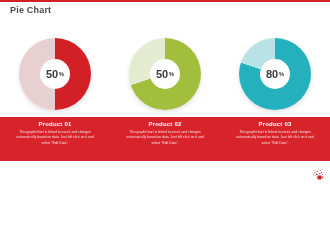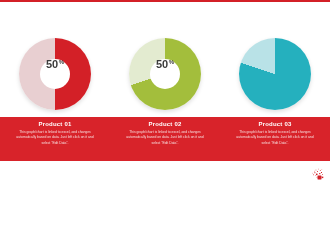--- a/index.html
+++ b/index.html
@@ -29,21 +29,21 @@
     display:flex;justify-content:space-around;align-items:flex-start;
   }
   .donut-wrap{position:relative;width:72px;height:72px;}
   .donut{
     position:absolute;left:0;top:0;width:72px;height:72px;border-radius:50%;
     box-shadow:0 2px 4px rgba(0,0,0,0.13);
   }
   .donut-hole{
     position:absolute;left:21px;top:21px;width:30px;height:30px;
     border-radius:50%;background:#ffffff;
-    display:flex;align-items:flex-start;justify-content:center;
+    display:flex;align-items:center;justify-content:center;
   }
   .pct-num{font-size:11px;font-weight:bold;color:#3b3b3b;line-height:1;}
   .pct-sym{font-size:6px;font-weight:bold;color:#3b3b3b;line-height:1;margin-left:0.5px;}
 
   
   .band{
     position:absolute;left:0;top:117px;width:330px;height:44px;
     background:#D8232A;
     display:flex;
   }
@@ -70,20 +70,21 @@
   }
   .logo svg{display:block;}
 </style>
 </head>
 <body>
 
 <div class="slide">
 
   <div class="top-bar"></div>
 
+  <div class="title">Pie Chart</div>
 
   <div class="donut-row">
 
     <div class="donut-wrap">
       <div class="donut" id="donut-0" style="background: conic-gradient(rgb(211, 32, 39) 0deg, rgb(211, 32, 39) 180deg, rgb(232, 207, 209) 180deg, rgb(232, 207, 209) 360deg);"></div>
       <div class="donut-hole">
         <span class="pct-num">50</span>
           <span class="pct-sym">%</span>
       </div>
     </div>
@@ -91,20 +92,24 @@
     <div class="donut-wrap">
       <div class="donut" id="donut-1" style="background: conic-gradient(rgb(163, 190, 60) 0deg, rgb(163, 190, 60) 252deg, rgb(227, 235, 208) 252deg, rgb(227, 235, 208) 360deg);"></div>
       <div class="donut-hole">
         <span class="pct-num">50</span>
           <span class="pct-sym">%</span>
       </div>
     </div>
 
     <div class="donut-wrap">
       <div class="donut" id="donut-2" style="background: conic-gradient(rgb(37, 176, 190) 0deg, rgb(37, 176, 190) 288deg, rgb(185, 226, 231) 288deg, rgb(185, 226, 231) 360deg);"></div>
+      <div class="donut-hole">
+        <span class="pct-num">80</span>
+          <span class="pct-sym">%</span>
+      </div>
     </div>
 
   </div>
 
   <div class="band">
     <div class="band-col">
       <div class="col-title">Product 01</div>
       <div class="col-body">This graph/chart is linked to excel, and changes automatically based on data. Just left click on it and select "Edit Data".</div>
     </div>
     <div class="band-col">

